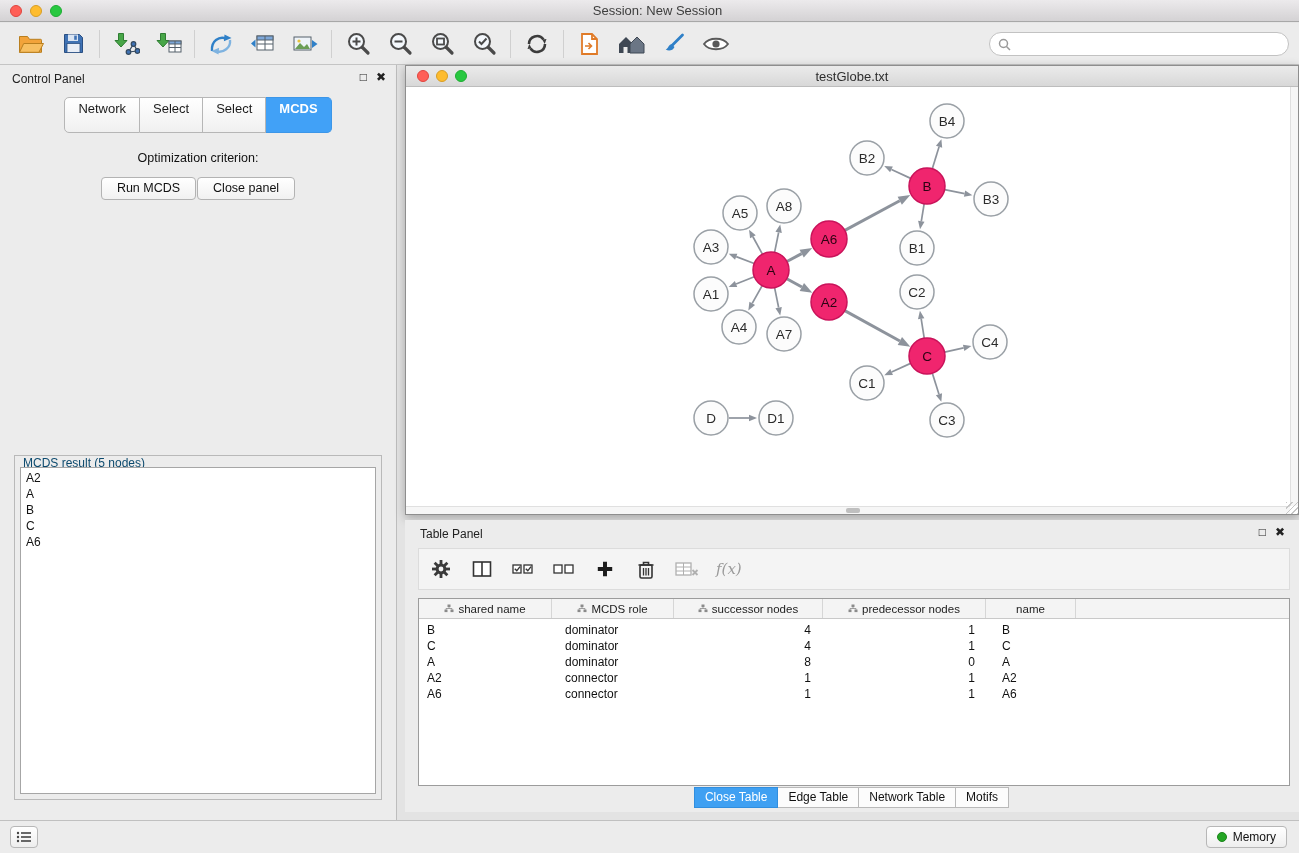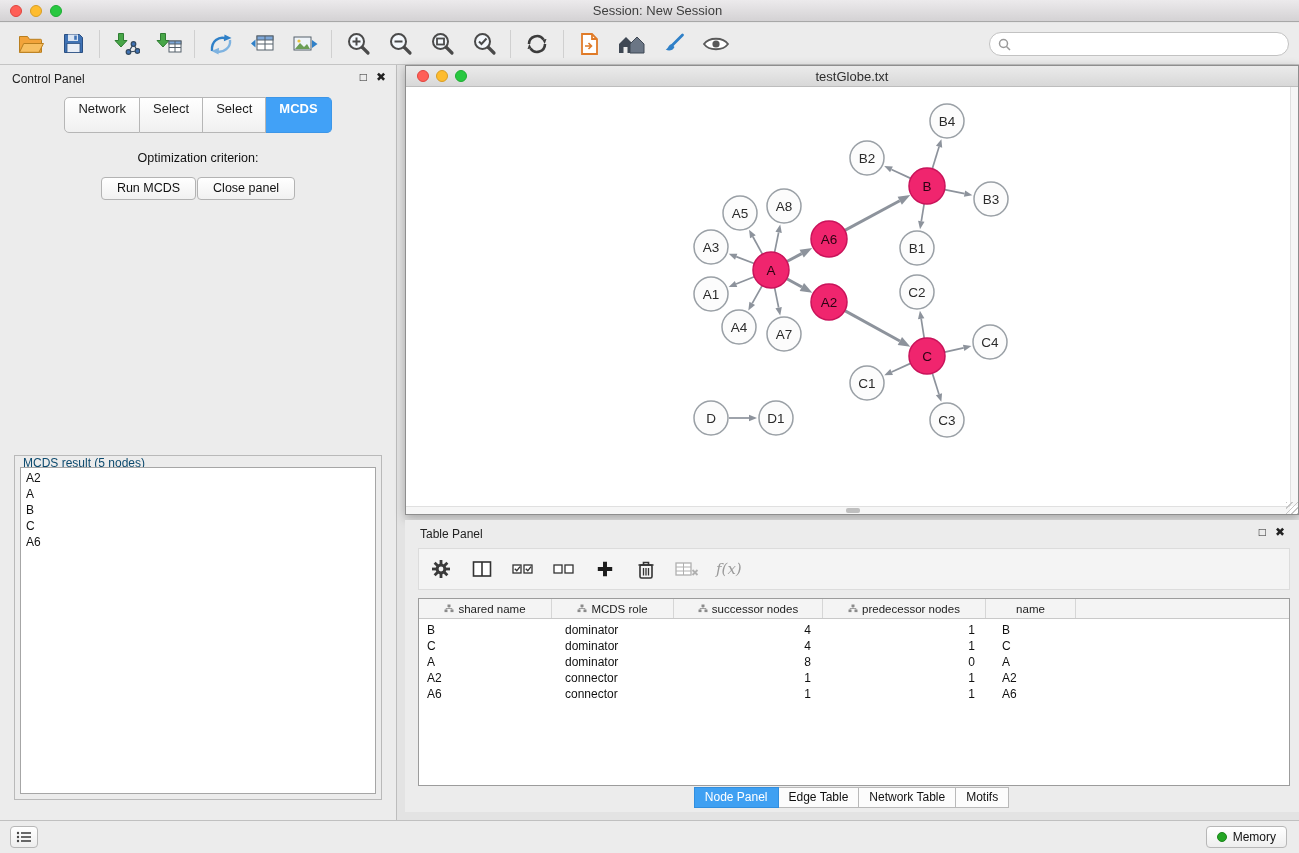--- a/index.html
+++ b/index.html
@@ -585,21 +585,21 @@
             <div class="tcell c-role">connector</div>
             <div class="tcell c-succ">1</div>
             <div class="tcell c-pred">1</div>
             <div class="tcell c-name">A6</div>
             <div class="tcell c-fill"></div>
           </div>
         </div>
     </div>
 
     <div class="tp-tabs">
-      <div class="tp-tab active">Node Panel</div>
+      <div class="tp-tab active">Close Table</div>
       <div class="tp-tab">Edge Table</div>
       <div class="tp-tab">Network Table</div>
       <div class="tp-tab">Motifs</div>
     </div>
   </div>
 </div>
 
 <div class="statusbar">
   <button class="sb-list-btn">
     <svg width="16" height="14" viewBox="0 0 16 14">

